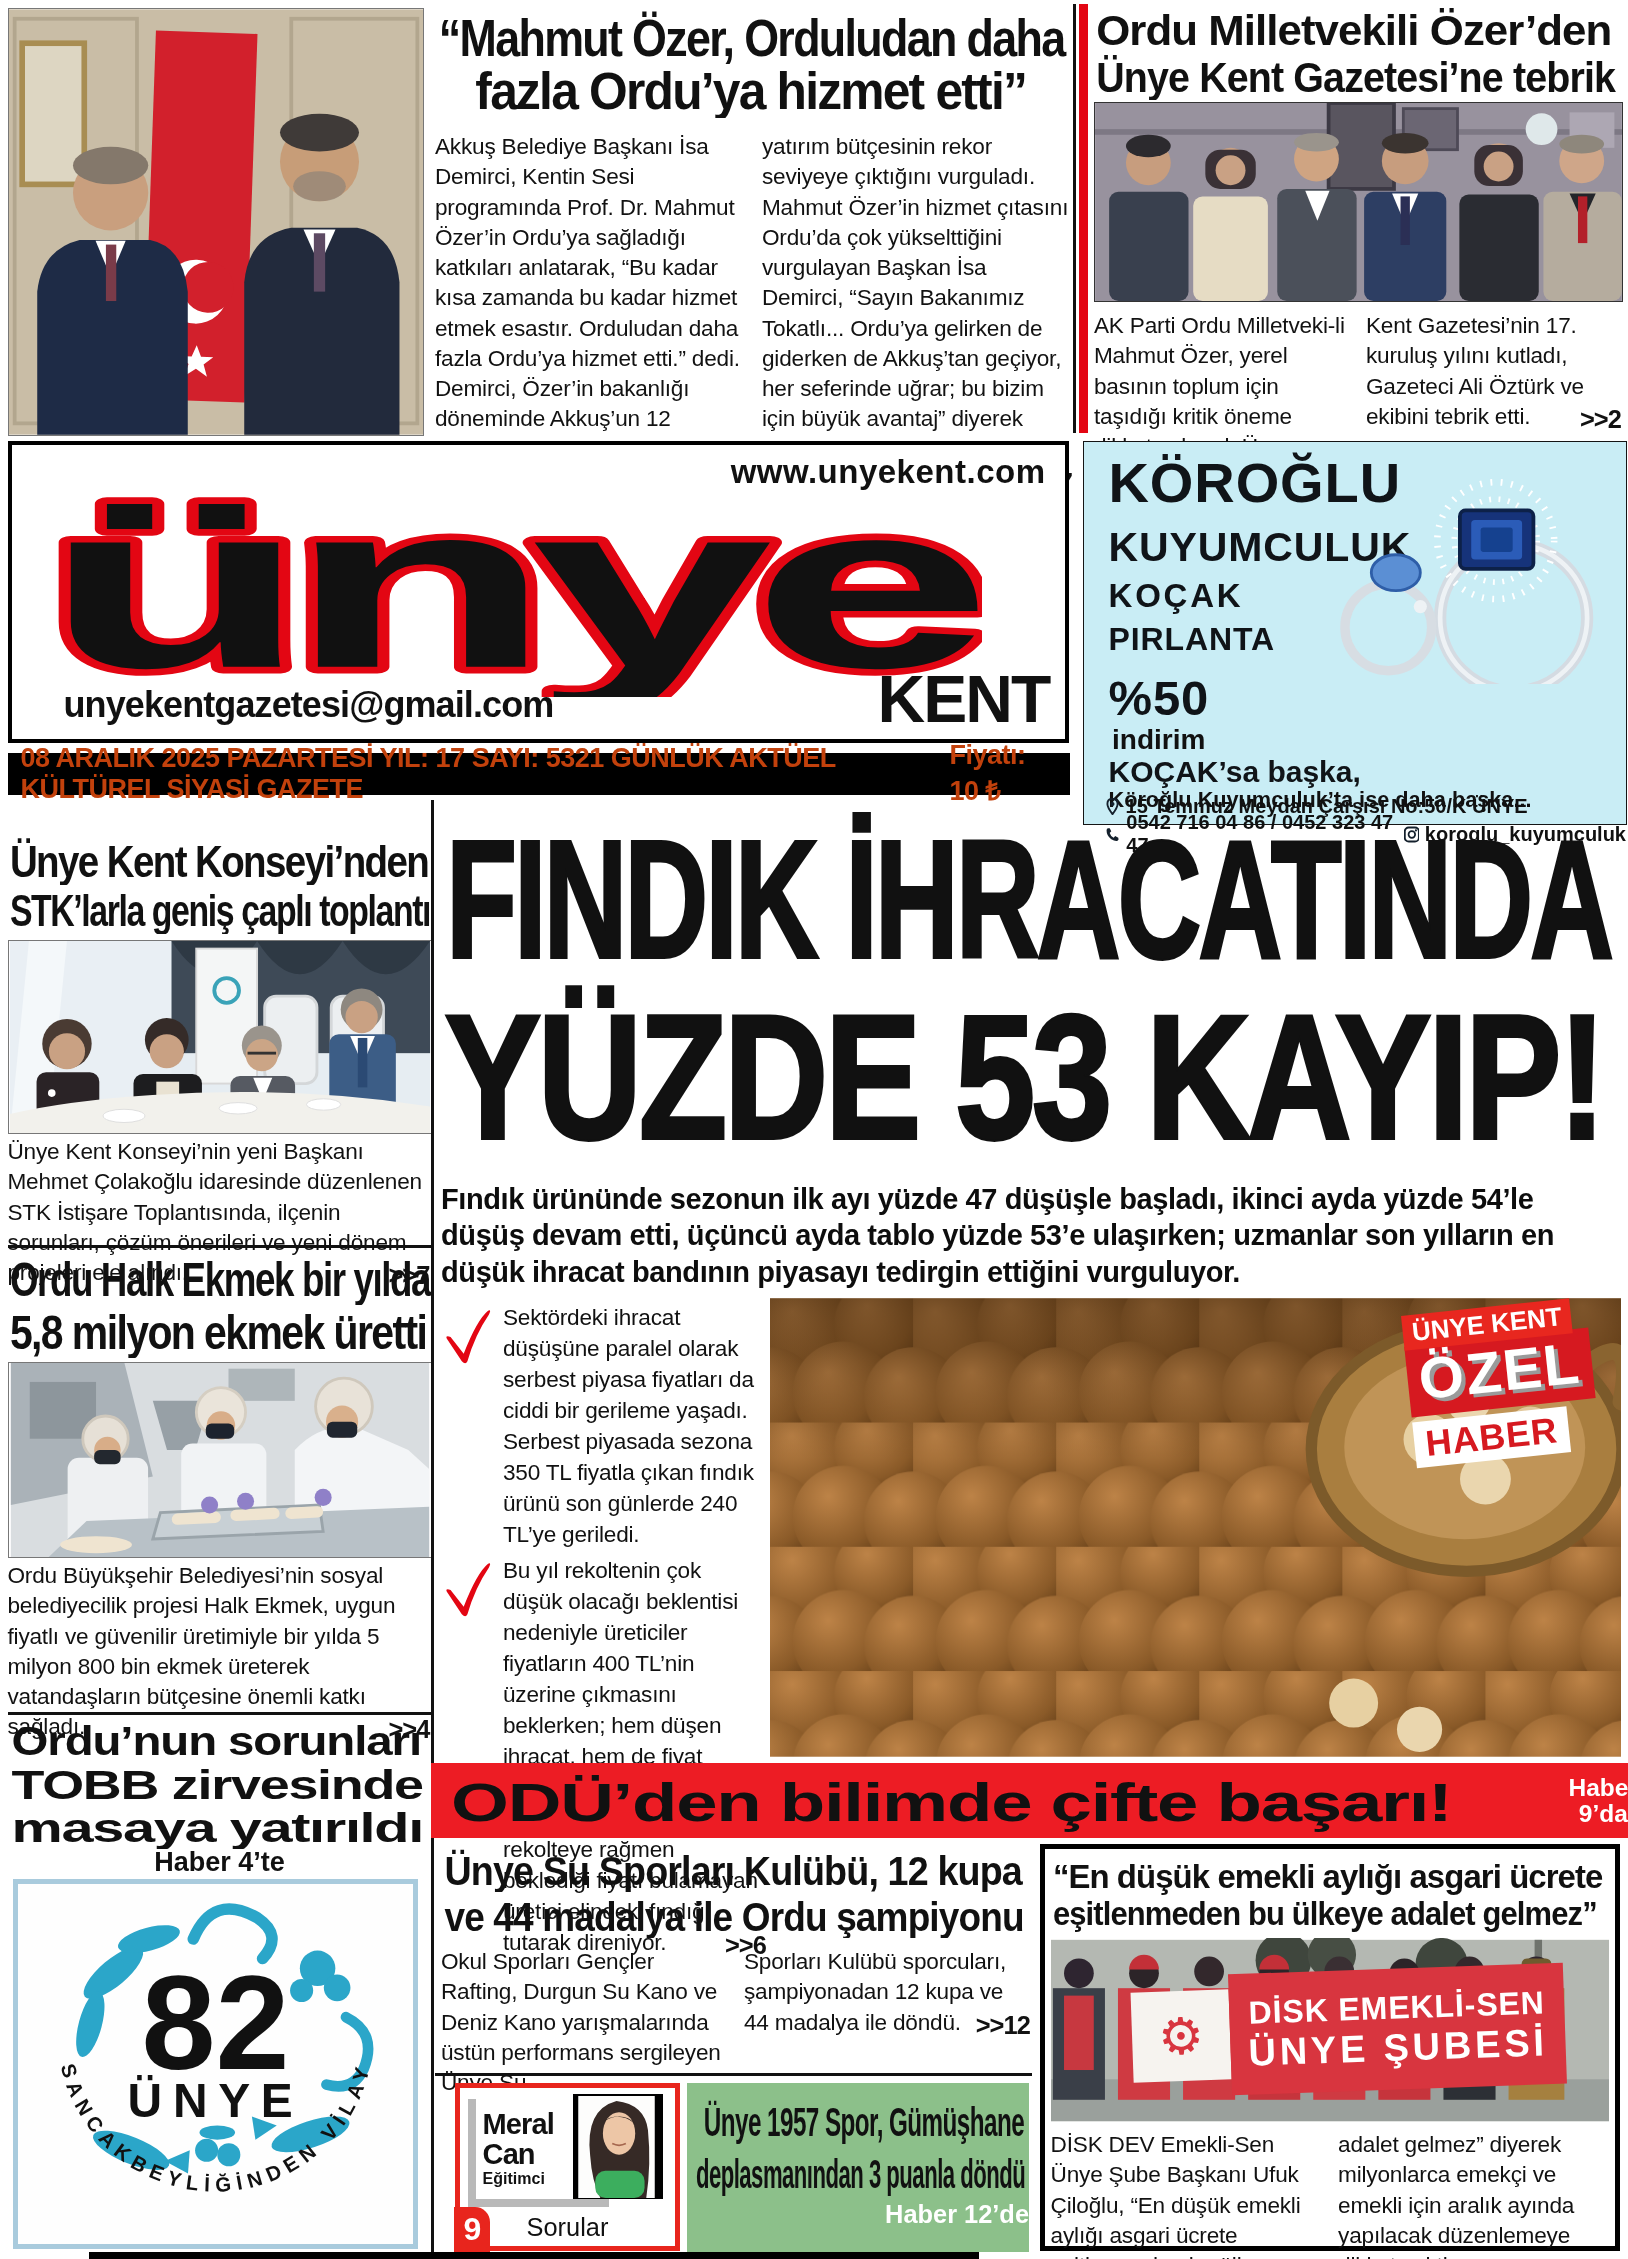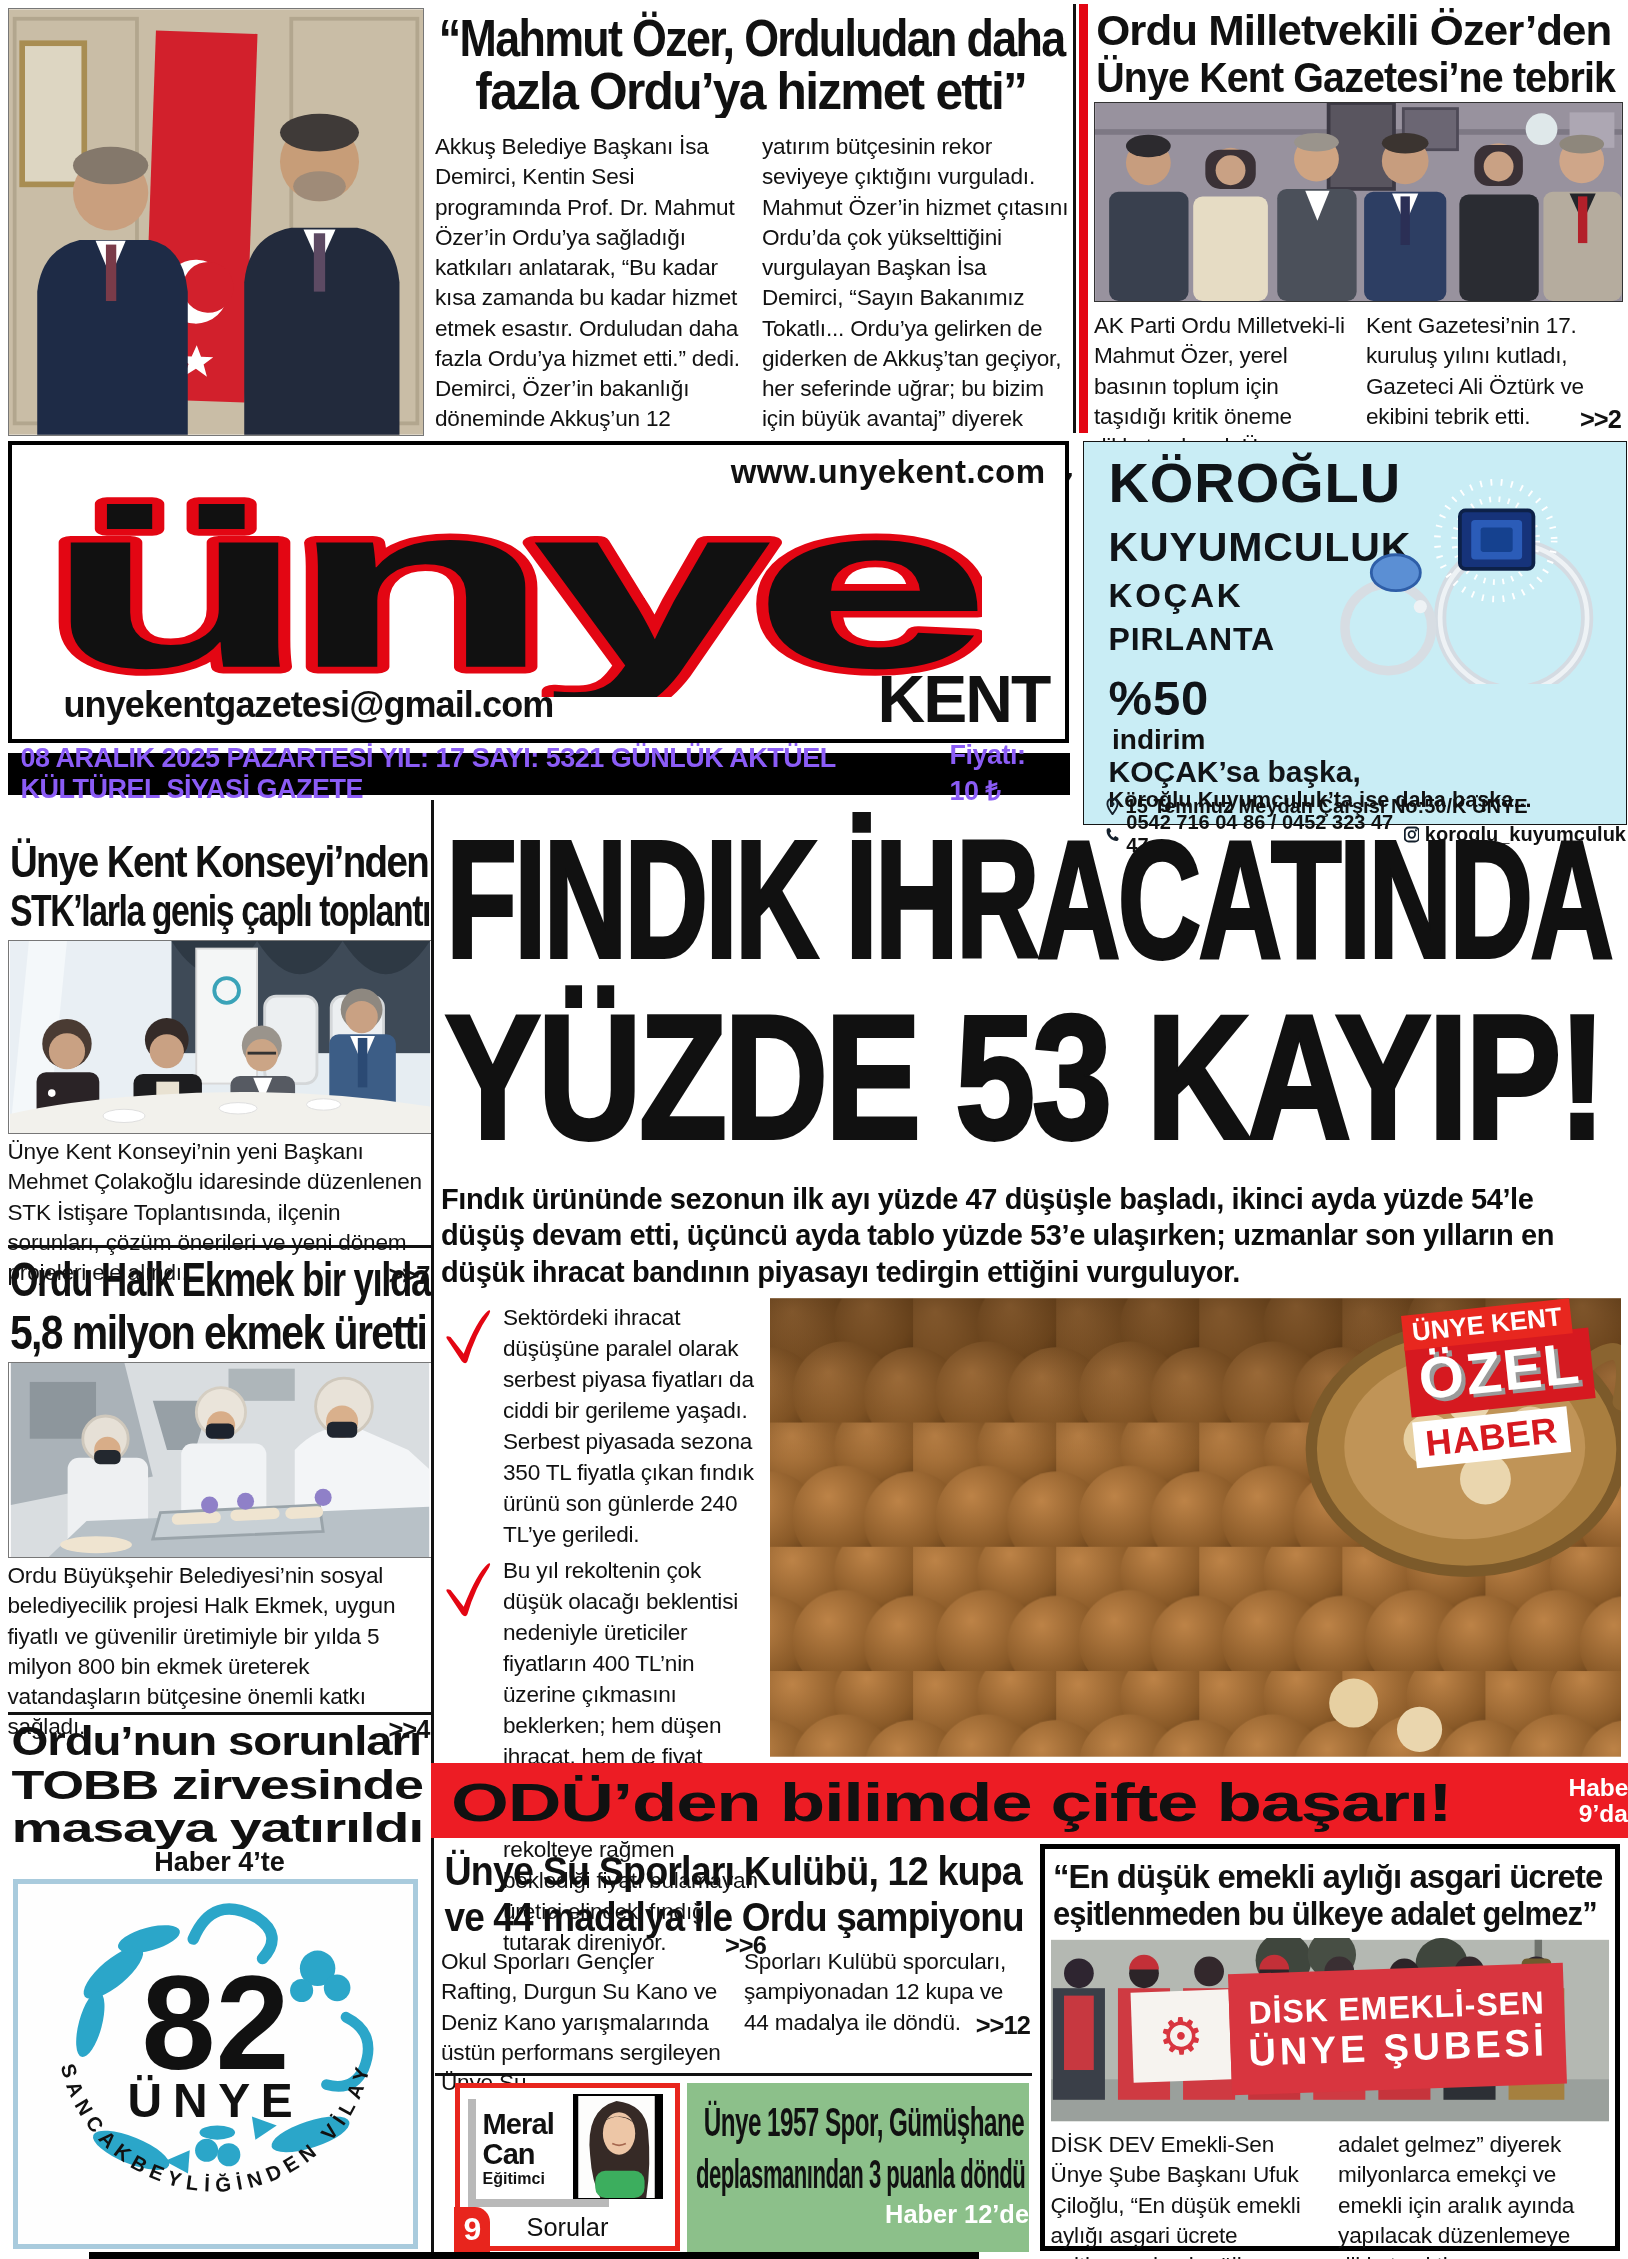--- a/index.html
+++ b/index.html
@@ -11,21 +11,21 @@
   .cols{display:flex;gap:17px;}
   .col{flex:1;}
   .jump{float:right;font-weight:bold;font-size:25.4px;letter-spacing:-0.9px;}
   .vline{background:#111;}
   .hline{background:#111;}
   .redbar{background:#e30613;}
   .mast-box{border:4.7px solid #000;background:#fff;}
   .website{font-size:33px;font-weight:bold;letter-spacing:0.5px;}
   .email{font-size:36px;font-weight:bold;letter-spacing:-0.9px;}
   .kent{font-size:66px;font-weight:bold;letter-spacing:-1.9px;line-height:1;}
-  .datestrip{background:#000;color:#8b5cf6;display:flex;justify-content:space-between;
+  .datestrip{background:#000;color:#c2410c;display:flex;justify-content:space-between;
              align-items:center;padding:0 13px;font-weight:bold;font-size:27px;letter-spacing:-0.5px;}
   .adbox{background:#c9edf5;border:1.9px solid #151515;padding-left:7px;}
   .ad-t{font-weight:bold;color:#101418;letter-spacing:0.9px;line-height:1;}
   .lede{font-size:29px;font-weight:bold;line-height:1.25;letter-spacing:-0.4px;color:#0d0d0d;}
   .bullet{position:relative;padding-left:62px;font-size:22.6px;line-height:1.37;letter-spacing:-0.2px;}
   .check{position:absolute;left:0;top:3.8px;}
   .odu{background:#ed1c24;display:flex;align-items:center;justify-content:space-between;padding:0 17px;}
   .odu-note{color:#fff;font-weight:bold;font-size:24.5px;line-height:1.05;text-align:center;}
   .badge{transform:rotate(-6deg);transform-origin:left top;}
   .badge .b1{display:inline-block;background:#e8271f;color:#fff;font-weight:bold;font-size:26px;

